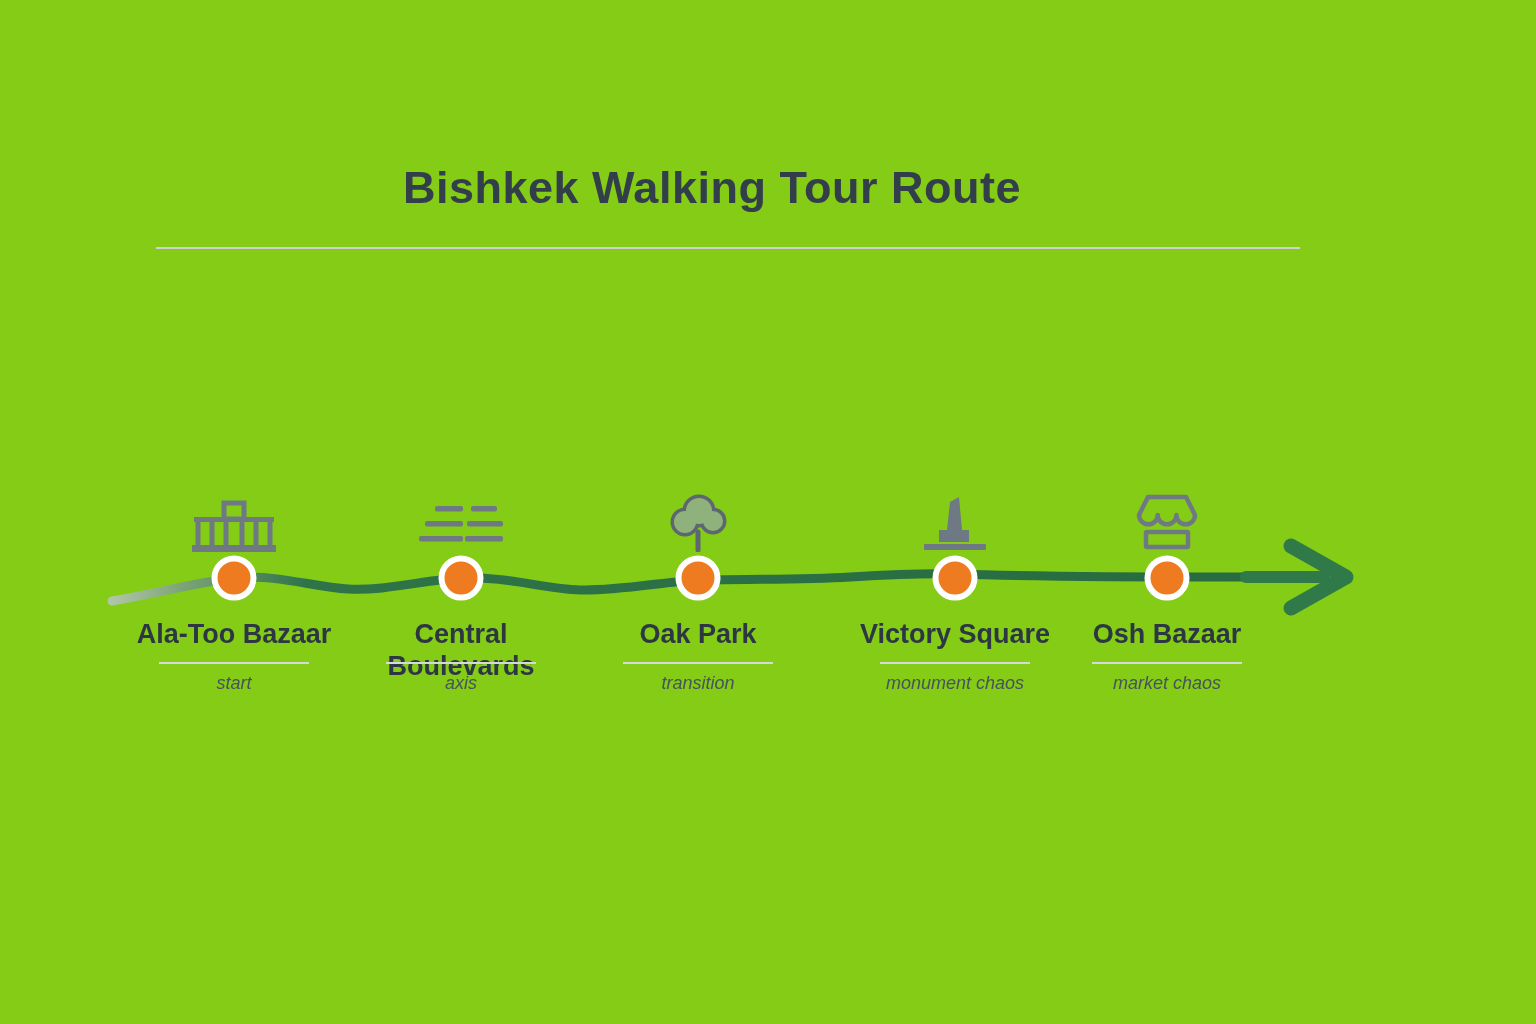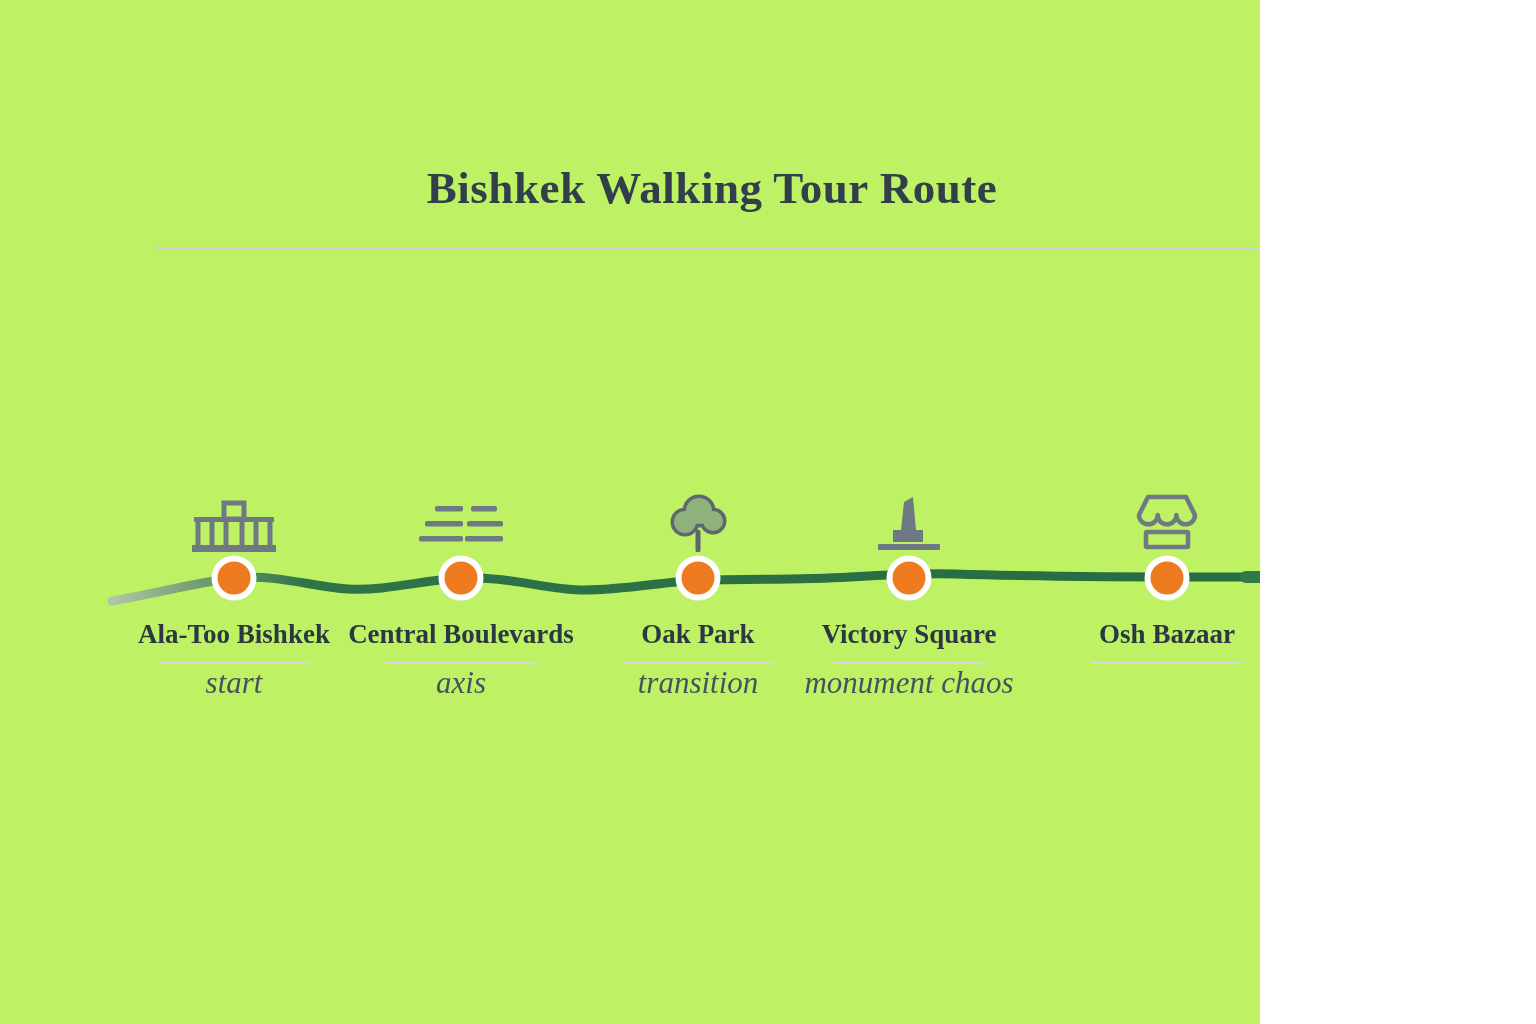--- a/index.html
+++ b/index.html
@@ -1,21 +1,21 @@
 <!DOCTYPE html>
 <html><head>
 <meta charset="utf-8">
 <style>
   html,body{margin:0;padding:0;background:#ffffff;}
   .canvas{
     position:relative;
-    width:1260px;height:1024px;
-    background:#bef264;
+    width:1536px;height:1024px;
+    background:#84cc16;
     overflow:hidden;
-    font-family:Liberation Serif, serif;
+    font-family:Liberation Sans, sans-serif;
   }
   .page-title{
     position:absolute;
     top:162px;left:0;width:1424px;
     text-align:center;
     font-size:45px;
     font-weight:600;
     letter-spacing:0.5px;
     color:#333e4b;
     margin:0;
@@ -62,21 +62,21 @@
     top:172px;left:50%;
     width:150px;height:2px;
     margin-left:-75px;
     background:#d5d9dd;
   }
   .stop-sub{
     position:absolute;
     top:176px;left:0;width:100%;
     text-align:center;
     font-style:italic;
-    font-size:31px;line-height:34px;
+    font-size:18px;line-height:34px;
     color:#47525e;
   }
 </style>
 </head>
 <body>
 
 <div class="canvas">
 
   <h1 class="page-title">Bishkek Walking Tour Route</h1>
   <div class="title-divider"></div>
@@ -114,21 +114,21 @@
           <line x1="20" y1="22" x2="20" y2="46"></line>
           <line x1="34" y1="22" x2="34" y2="46"></line>
           <line x1="50" y1="22" x2="50" y2="46"></line>
           <line x1="64" y1="22" x2="64" y2="46"></line>
           <line x1="78" y1="22" x2="78" y2="46"></line>
         </g>
         <rect x="0" y="45" width="84" height="7" fill="#6f7983"></rect>
       </svg>
     </div>
     <div class="stop-dot"></div>
-    <div class="stop-label">Ala-Too Bishkek</div>
+    <div class="stop-label">Ala-Too Bazaar</div>
     <div class="stop-rule"></div>
     <div class="stop-sub">start</div>
   </div>
 
   <div class="stop" style="left:341px">
     <div class="stop-icon lift">
       <svg width="84" height="40" viewBox="0 0 84 40">
         <g fill="#6f7983">
           <rect x="16" y="2" width="28" height="5.5" rx="2"></rect>
           <rect x="52" y="2" width="26" height="5.5" rx="2"></rect>
@@ -160,21 +160,21 @@
           <circle cx="44" cy="27" r="10"></circle>
         </g>
       </svg>
     </div>
     <div class="stop-dot"></div>
     <div class="stop-label">Oak Park</div>
     <div class="stop-rule"></div>
     <div class="stop-sub">transition</div>
   </div>
 
-  <div class="stop" style="left:789px">
+  <div class="stop" style="left:835px">
     <div class="stop-icon">
       <svg width="66" height="56" viewBox="0 0 66 56">
         <g fill="#6f7983">
           <polygon points="28,6 37,1 40,34 25,34"></polygon>
           <rect x="17" y="34" width="30" height="12"></rect>
           <rect x="2" y="48" width="62" height="6" rx="1"></rect>
         </g>
       </svg>
     </div>
     <div class="stop-dot"></div>
@@ -191,15 +191,16 @@
                    A 9.3 9.3 0 0 1 41.4 21
                    A 9.3 9.3 0 0 1 22.7 21
                    A 9.3 9.3 0 0 1 4 21 Z"></path>
           <rect x="11" y="38" width="42" height="15" rx="1"></rect>
         </g>
       </svg>
     </div>
     <div class="stop-dot"></div>
     <div class="stop-label">Osh Bazaar</div>
     <div class="stop-rule"></div>
+    <div class="stop-sub">market chaos</div>
   </div>
 
 </div>
 
 </body></html>

